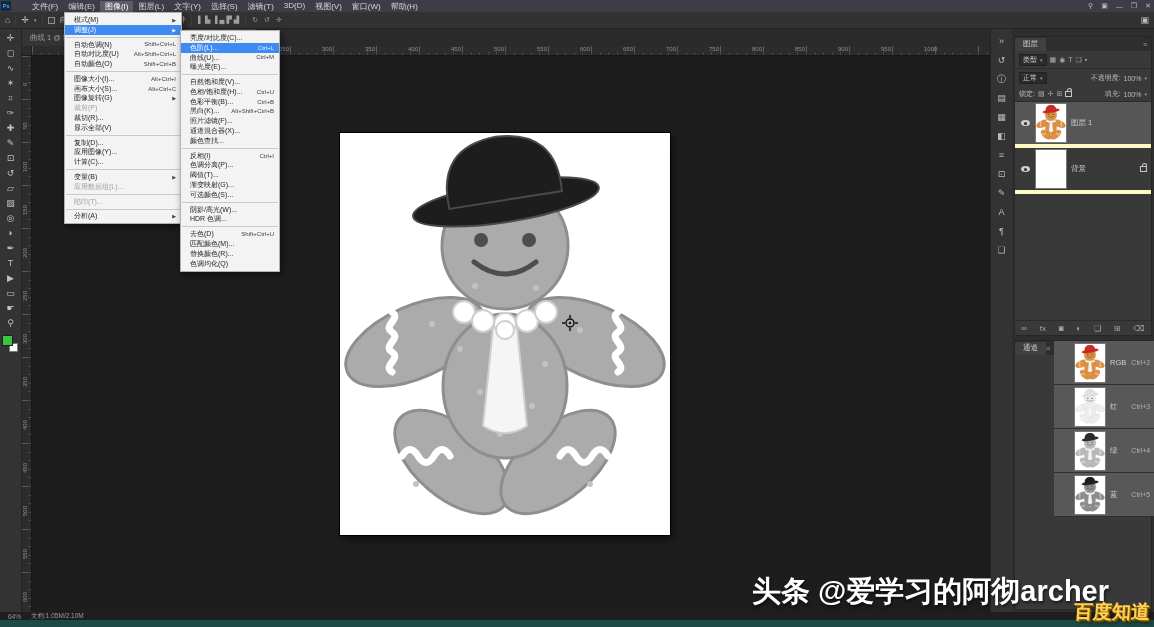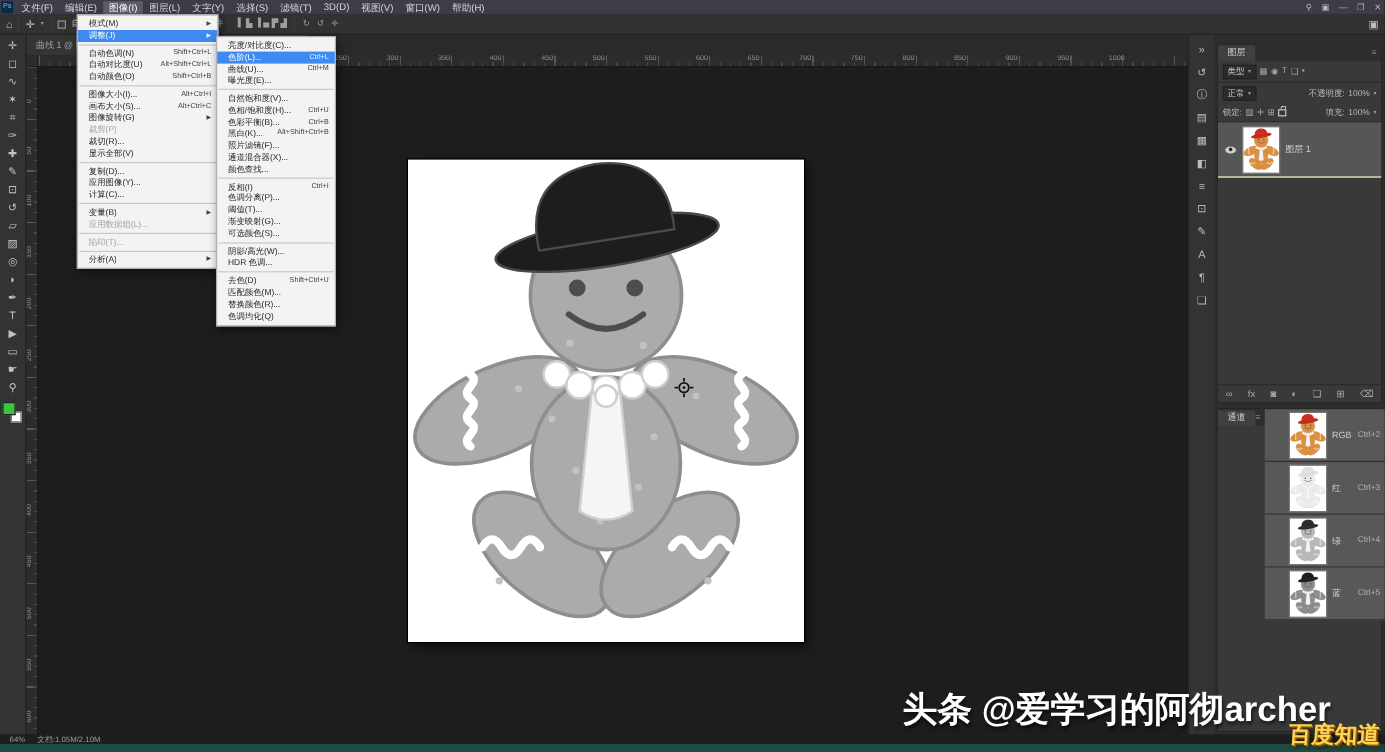--- a/index.html
+++ b/index.html
@@ -4,21 +4,21 @@
 <style>
   * { box-sizing: border-box; margin: 0; padding: 0; }
   html,body { width:1154px; height:627px; }
   body {
     position: relative; background:#1e1e1e; overflow:hidden;
     font-family:"Liberation Sans","DejaVu Sans",sans-serif; color:#c8c8c8;
     -webkit-font-smoothing: antialiased;
   }
   
   .menubar { position:absolute; left:0; top:0; right:0; height:12px; background:#3d3d47;
-    display:flex; align-items:center; font-size:8px; color:#d6d6de; padding-left:13px; z-index:20; }
+    display:flex; align-items:center; font-size:8px; color:#d6d6de; padding-left:27px; z-index:20; }
   .ps-logo { position:absolute; left:1px; top:1px; width:10px; height:10px; background:#0b2a45;
     color:#6fb7ff; font-size:6px; line-height:10px; text-align:center; border-radius:1px; }
   .mb-item { padding:0 5px; white-space:nowrap; cursor:default; }
   .mb-item.active { background:#5d5d6a; color:#fff; }
   .win-controls { position:absolute; right:3px; top:0; height:12px; display:flex; align-items:center; gap:8px;
     font-size:7px; color:#b9b9c2; }
   
   .optionsbar { position:absolute; left:0; top:12px; right:0; height:17px; background:#323232;
     border-bottom:1px solid #232323; display:flex; align-items:center; gap:5px; padding:0 5px;
     font-size:7.5px; color:#bdbdbd; z-index:5; }
@@ -83,21 +83,21 @@
   .panel-header { height:14px; background:#2e2e2e; display:flex; align-items:center; flex:none; }
   .panel-tab { background:#404040; color:#d2d2d2; font-size:7.5px; padding:1px 8px 2px; }
   .panel-menu-ico { margin-left:auto; margin-right:4px; font-size:7px; color:#9a9a9a; }
   .prow { display:flex; align-items:center; gap:3px; padding:0 4px; font-size:7px; color:#bdbdbd; flex:none; }
   .filter-row { height:18px; border-bottom:1px solid #2c2c2c; }
   .blend-row { height:18px; }
   .lock-row { height:15px; border-bottom:1px solid #2c2c2c; }
   .filter-icos { display:flex; gap:3px; font-size:7px; color:#a8a8a8; }
   .layer-list { flex:1; }
   .layer-row { display:flex; align-items:center; gap:5px; height:46px; padding:0 4px; font-size:7.5px; color:#cfcfcf;
-    border-bottom:1px solid #fef9c3; }
+    border-bottom:4px solid #fef9c3; }
   .layer-row.selected { background:#565656; }
   .thumb-box { width:30px; height:38px; background:#fff; outline:1px solid #777; flex:none;
     display:flex; align-items:center; justify-content:center; overflow:hidden; }
   .thumb-box svg { width:30px; height:38px; }
   .thumb-white { width:30px; height:38px; background:#fff; outline:1px solid #777; flex:none; }
   .eye { width:9px; height:6px; background:#cfcfcf; border-radius:50%; position:relative; display:inline-block; flex:none; }
   .eye::after { content:""; position:absolute; left:3px; top:1.5px; width:3px; height:3px; background:#2a2a2a; border-radius:50%; }
   .eye-cell { width:12px; display:flex; justify-content:center; flex:none; }
   .lockicon { width:7px; height:6px; border:1px solid #c6c6c6; position:relative; display:inline-block; margin-left:auto; }
   .lockicon::before { content:""; position:absolute; left:1px; top:-4px; width:3px; height:3px;
@@ -415,20 +415,29 @@
           </span>
           <span class="thumb-box">
             <svg viewBox="0 0 330 400">
               <use href="#gb"></use>
             </svg>
           </span>
 
           <span>图层 1</span>
 
         </div>
+        <div class="layer-row">
+          <span class="eye-cell">
+            <span class="eye"></span>
+          </span>
+
+          <span class="thumb-white"></span>
+          <span>背景</span>
+          <span class="lockicon"></span>
+        </div>
       </div>
     <div class="layers-bottom">
 
     <span>∞</span>
         <span>fx</span>
         <span>◙</span>
         <span>◐</span>
         <span>❏</span>
         <span>⊞</span>
         <span>⌫</span>

